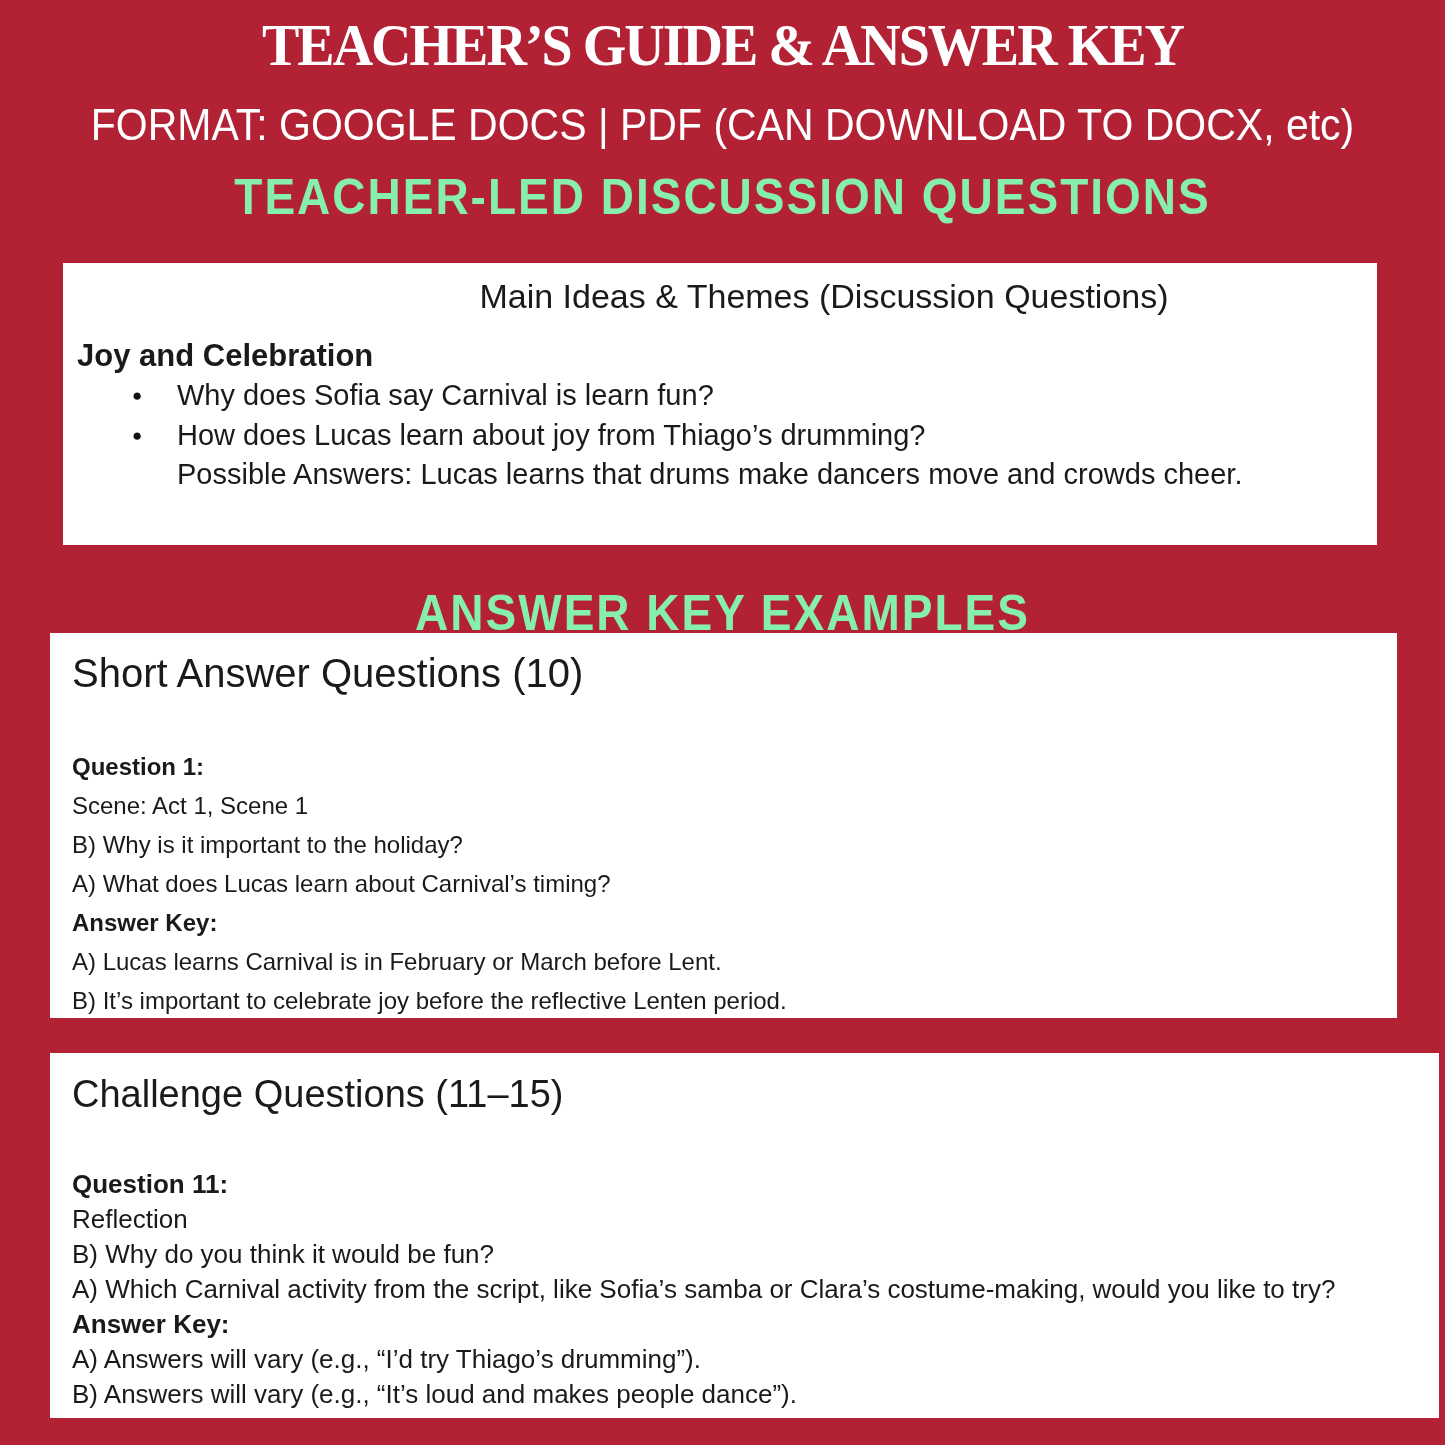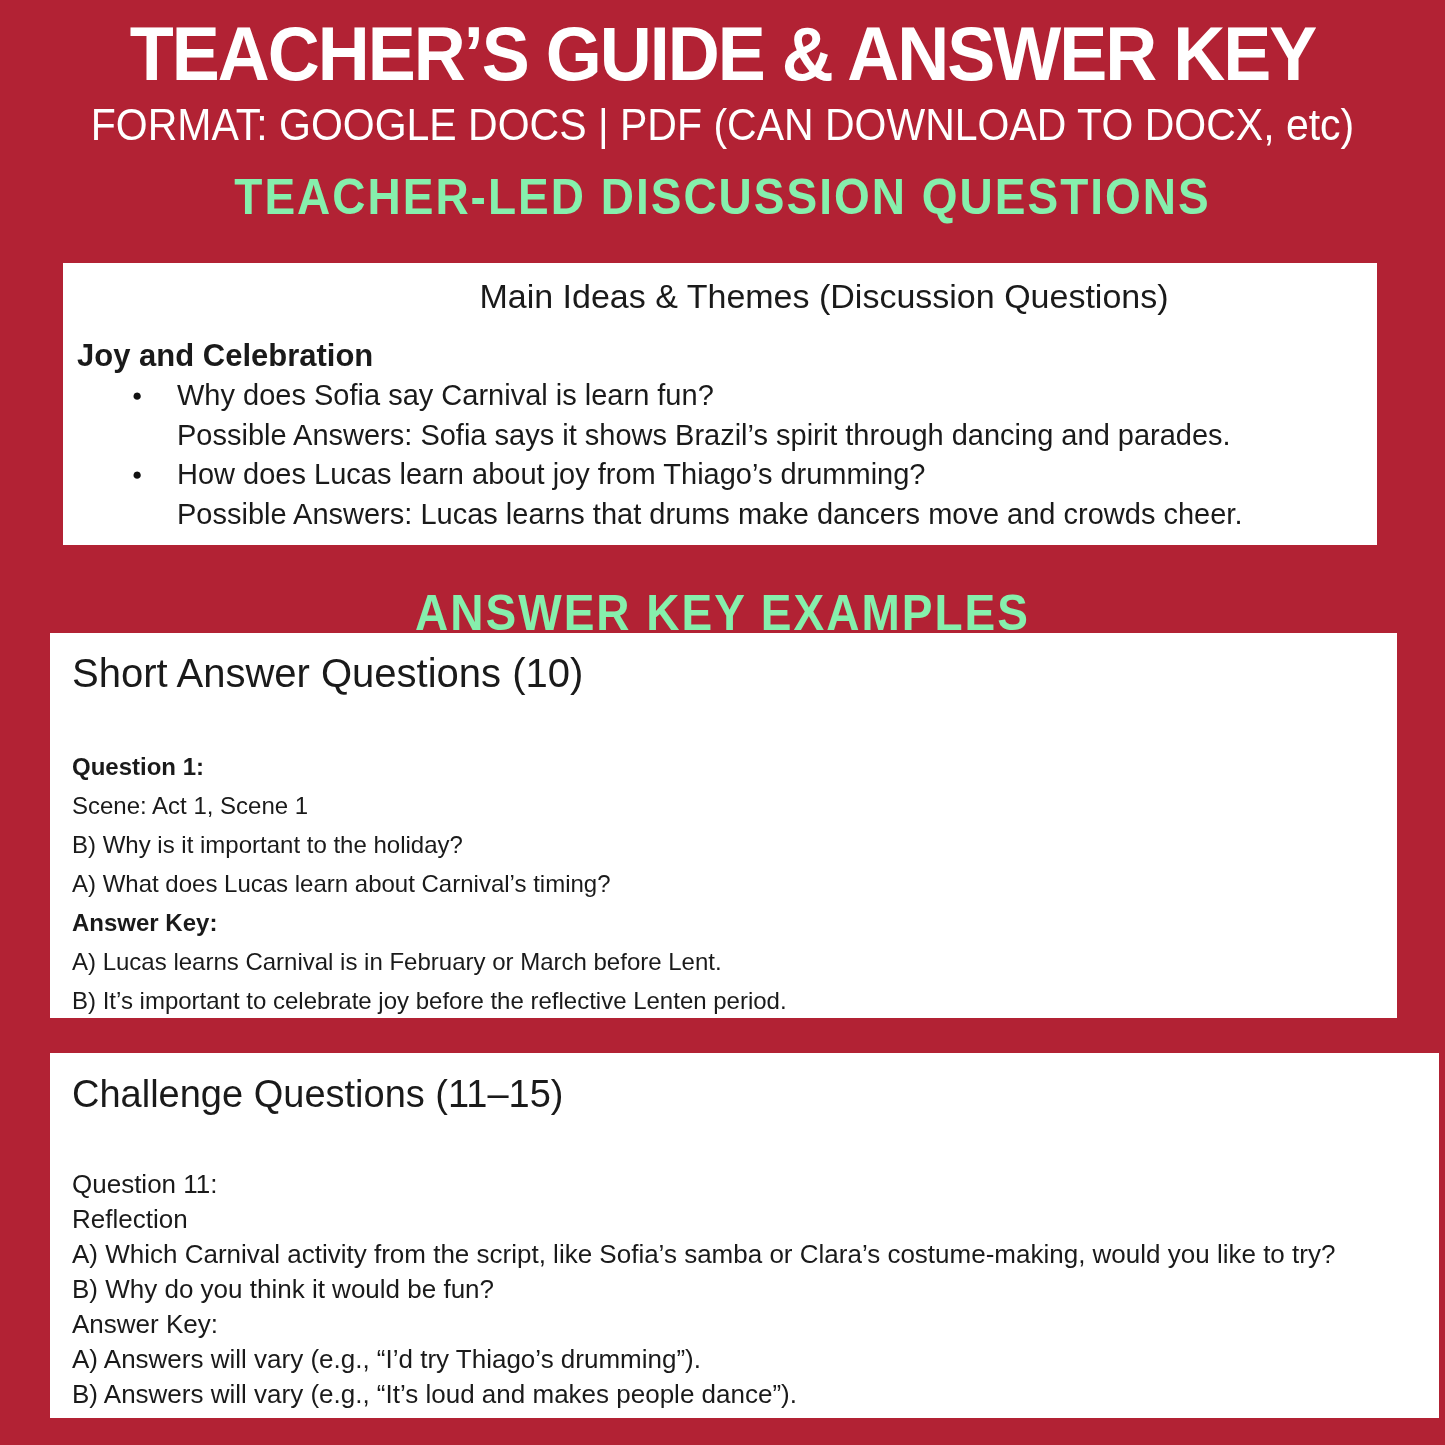--- a/index.html
+++ b/index.html
@@ -8,22 +8,22 @@
     background:#b22234;
     font-family:"Liberation Sans", sans-serif;
     -webkit-font-smoothing:antialiased;
   }
   .page{position:relative;width:1445px;height:1445px;background:#b22234;overflow:hidden;}
 
   
   .hdr-title{
     position:absolute;top:16px;left:0;width:100%;
     text-align:center;color:#ffffff;
-    font-size:72px;font-weight:800;letter-spacing:-2px;
-    line-height:1.0;white-space:nowrap;
+    font-size:56px;font-weight:800;letter-spacing:-2px;
+    line-height:1.0;white-space:nowrap;font-family:Liberation Serif, serif;
   }
   .hdr-title .stretch{display:inline-block;transform:scaleY(1.05);transform-origin:top center;}
   .hdr-sub{
     position:absolute;top:103px;left:0;width:100%;
     text-align:center;color:#ffffff;
     font-size:41px;font-weight:400;letter-spacing:0px;
     line-height:1.0;white-space:nowrap;
   }
   .hdr-sub .stretch{display:inline-block;transform:scaleY(1.1);transform-origin:top center;}
   .sec-h{
@@ -59,21 +59,21 @@
   .b-text{font-size:29px;line-height:39.5px;}
 
   
   .c2-h{font-size:40px;font-weight:400;line-height:48px;margin:0;white-space:nowrap;}
   .c2-body{margin-top:50px;font-size:24px;line-height:39px;}
   .c2-body .bold{font-weight:700;}
 
   
   .c3-h{font-size:38px;font-weight:400;line-height:42px;margin:0;white-space:nowrap;}
   .c3-body{margin-top:52px;font-size:26px;line-height:35px;}
-  .c3-body .bold{font-weight:400;}
+  .c3-body .bold{font-weight:700;}
 </style>
 </head>
 <body>
 
 <div class="page">
 
   <div class="hdr-title">
     <span class="stretch">TEACHER’S GUIDE &amp; ANSWER KEY</span>
   </div>
 
@@ -86,21 +86,20 @@
   </div>
 
   <div class="card" id="card-main-ideas">
     <div class="mi-title">Main Ideas &amp; Themes (Discussion Questions)</div>
     <div class="mi-theme">Joy and Celebration</div>
 
     <div class="b-item">
       <span class="b-dot">●</span>
       <div class="b-text">
         <div>Why does Sofia say Carnival is learn fun?</div>
-        <div>Possible Answers: Sofia says it shows Brazil’s spirit through dancing and parades.</div>
       </div>
     </div>
 
     <div class="b-item">
       <span class="b-dot">●</span>
       <div class="b-text">
         <div>How does Lucas learn about joy from Thiago’s drumming?</div>
         <div>Possible Answers: Lucas learns that drums make dancers move and crowds cheer.</div>
       </div>
     </div>
@@ -121,21 +120,21 @@
       <div>A) Lucas learns Carnival is in February or March before Lent.</div>
       <div>B) It’s important to celebrate joy before the reflective Lenten period.</div>
     </div>
   </div>
 
   <div class="card" id="card-challenge">
     <h2 class="c3-h">Challenge Questions (11–15)</h2>
     <div class="c3-body">
       <div class="bold">Question 11:</div>
       <div>Reflection</div>
+      <div>B) Why do you think it would be fun?</div>
       <div>A) Which Carnival activity from the script, like Sofia’s samba or Clara’s costume-making, would you like to try?</div>
-      <div>B) Why do you think it would be fun?</div>
       <div class="bold">Answer Key:</div>
       <div>A) Answers will vary (e.g., “I’d try Thiago’s drumming”).</div>
       <div>B) Answers will vary (e.g., “It’s loud and makes people dance”).</div>
     </div>
   </div>
 
 </div>
 
 </body></html>

